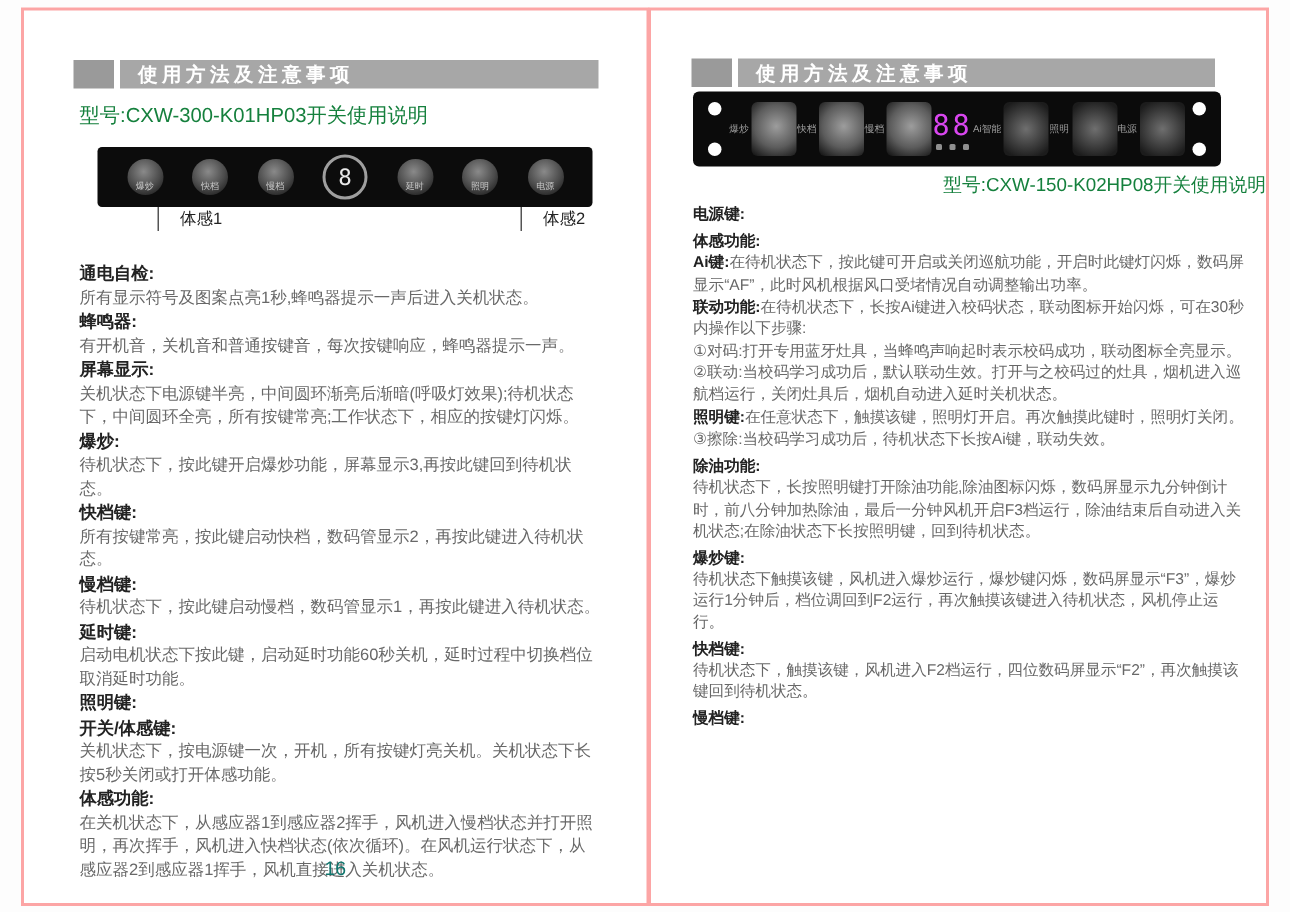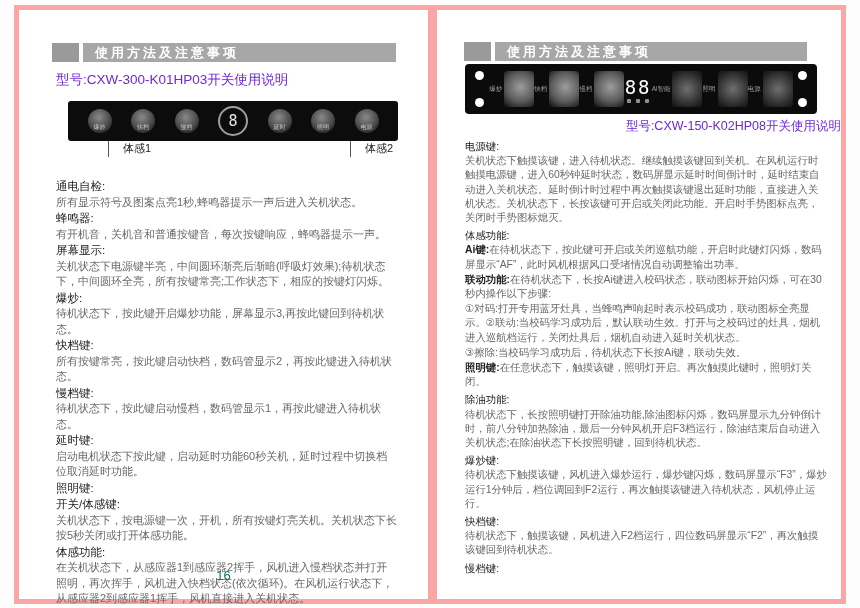--- a/index.html
+++ b/index.html
@@ -1,32 +1,32 @@
 <!DOCTYPE html>
 <html><head>
 <meta charset="utf-8">
 <style>
   * { box-sizing: border-box; margin: 0; padding: 0; }
   html,body { width: 860px; height: 608px; background: #fdfdfd; overflow: hidden;
     font-family: "Liberation Sans", "DejaVu Sans", sans-serif; }
   .page { position: absolute; top: 5px; height: 599px; background: #fff;
-    border: 5px solid #fca5a5; }
+    border: 2px solid #fca5a5; }
   .page-left  { left: 14px;  width: 419px; }
   .page-right { left: 432px; width: 414px; }
 
   
   .hdrbar { display: flex; height: 19px; }
   .page-left  .hdrbar { margin: 33px 32px 0 33px; }
   .page-right .hdrbar { margin: 32px 34px 0 27px; }
   .hdrbar .block { width: 27px; background: #9a9a9a; }
   .hdrbar .bar { flex: 1; margin-left: 4px; background: #a7a7a7; color: #fff;
     font-weight: bold; font-size: 13px; letter-spacing: 3px;
     display: flex; align-items: center; padding-left: 12px; }
 
-  .model-title { font-size: 13.5px; color: #6d28d9; }
+  .model-title { font-size: 13.5px; color: #15803d; }
   .page-left .model-title { margin: 9px 0 0 37px; }
   .page-right .model-title { margin: 4px 0 0 0; text-align: right; font-size: 12.5px; }
 
   
   .panel-l { margin: 12px 0 0 49px; width: 330px; height: 40px; background: #0c0c0c;
     border-radius: 3px; display: flex; align-items: center; justify-content: space-evenly; }
   .pbtn { width: 24px; height: 24px; border-radius: 50%;
     background: radial-gradient(circle at 45% 35%, #8a8a8a, #4a4a4a 55%, #1b1b1b 90%);
     position: relative; }
   .pbtn span { position: absolute; bottom: 1px; left: 0; right: 0; text-align: center;
@@ -51,31 +51,31 @@
   .dot.tr { right: 10px; top: 7px; } .dot.br { right: 10px; bottom: 7px; }
   .rcell { display: flex; align-items: center; gap: 2px; }
   .rcell .lbl { font-size: 6.5px; color: #9d9d9d; white-space: nowrap; }
   .rphoto { width: 30px; height: 36px; border-radius: 4px;
     background: radial-gradient(circle at 55% 45%, #9d9d9d, #5c5c5c 55%, #151515 95%); }
   .rtile { width: 30px; height: 36px; border-radius: 4px;
     background: radial-gradient(circle at 50% 50%, #6f6f6f, #1c1c1c 85%);
     display: flex; align-items: center; justify-content: center;
     color: #cfcfcf; font-size: 12px; }
   .rdisp { display: flex; flex-direction: column; align-items: center; }
-  .rdisp b { color: #ffffff; font-size: 19px; letter-spacing: 2px; font-weight: normal;
+  .rdisp b { color: #d946ef; font-size: 19px; letter-spacing: 2px; font-weight: normal;
     font-family: "DejaVu Sans Mono", monospace; }
   .rdisp .icons { display: flex; gap: 5px; margin-top: 1px; }
   .rdisp .icons i { width: 4px; height: 4px; background: #8f8f8f; border-radius: 1px;
     display: inline-block; }
 
   
   .sections { color: #686868; }
   .page-left  .sections { margin: 8px 30px 0 37px; font-size: 11px;  line-height: 15.5px; }
   .page-right .sections { margin: 5px 14px 0 28px; font-size: 10.4px; line-height: 14.2px; }
-  .sec-title { font-weight: normal; color: #222; margin-top: 4px; }
+  .sec-title { font-weight: bold; color: #222; margin-top: 4px; }
   .page-left .sec-title { font-size: 11.5px; margin-top: 1px; }
   .sections p { margin: 0 0 1px 0; }
   .sections p b { color: #222; margin-top: 41px; }
 
   .pagenum { position: absolute; bottom: 16px; left: 0; right: 0; text-align: center;
     font-size: 13px; color: #0f766e; }
 </style>
 </head>
 <body>
 
@@ -183,27 +183,26 @@
       <div class="rcell">
         <span class="lbl">电源</span>
         <div class="rtile"></div>
       </div>
     </div>
 
   <div class="model-title">型号:CXW-150-K02HP08开关使用说明</div>
 
   <div class="sections" id="sections-right">
       <div class="sec-title">电源键:</div>
-      <p>关机状态下触摸该键，进入待机状态。继续触摸该键回到关机。在风机运行时触摸电源键，进入60秒钟延时状态，数码屏显示延时时间倒计时，延时结束自动进入关机状态。延时倒计时过程中再次触摸该键退出延时功能，直接进入关机状态。关机状态下，长按该键可开启或关闭此功能。开启时手势图标点亮，关闭时手势图标熄灭。</p>
       <div class="sec-title">体感功能:</div>
       <p><b>Ai键:</b>在待机状态下，按此键可开启或关闭巡航功能，开启时此键灯闪烁，数码屏显示“AF”，此时风机根据风口受堵情况自动调整输出功率。</p>
       <p><b>联动功能:</b>在待机状态下，长按Ai键进入校码状态，联动图标开始闪烁，可在30秒内操作以下步骤:</p>
       <p>①对码:打开专用蓝牙灶具，当蜂鸣声响起时表示校码成功，联动图标全亮显示。②联动:当校码学习成功后，默认联动生效。打开与之校码过的灶具，烟机进入巡航档运行，关闭灶具后，烟机自动进入延时关机状态。</p>
+      <p><b>照明键:</b>在任意状态下，触摸该键，照明灯开启。再次触摸此键时，照明灯关闭。</p>
       <p>③擦除:当校码学习成功后，待机状态下长按Ai键，联动失效。</p>
-      <p><b>照明键:</b>在任意状态下，触摸该键，照明灯开启。再次触摸此键时，照明灯关闭。</p>
       <div class="sec-title">除油功能:</div>
       <p>待机状态下，长按照明键打开除油功能,除油图标闪烁，数码屏显示九分钟倒计时，前八分钟加热除油，最后一分钟风机开启F3档运行，除油结束后自动进入关机状态;在除油状态下长按照明键，回到待机状态。</p>
       <div class="sec-title">爆炒键:</div>
       <p>待机状态下触摸该键，风机进入爆炒运行，爆炒键闪烁，数码屏显示“F3”，爆炒运行1分钟后，档位调回到F2运行，再次触摸该键进入待机状态，风机停止运行。</p>
       <div class="sec-title">快档键:</div>
       <p>待机状态下，触摸该键，风机进入F2档运行，四位数码屏显示“F2”，再次触摸该键回到待机状态。</p>
       <div class="sec-title">慢档键:</div>
     </div>
 </div>
 

